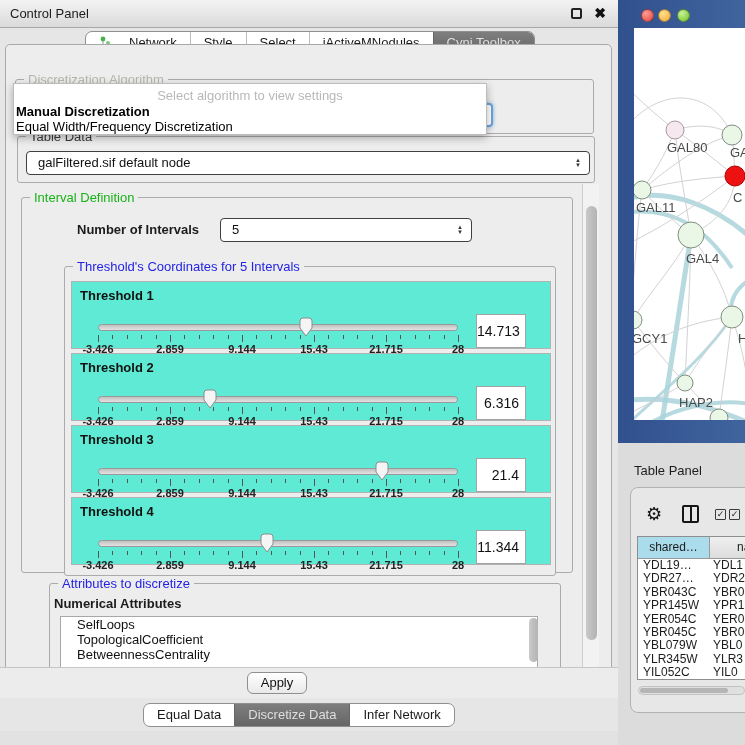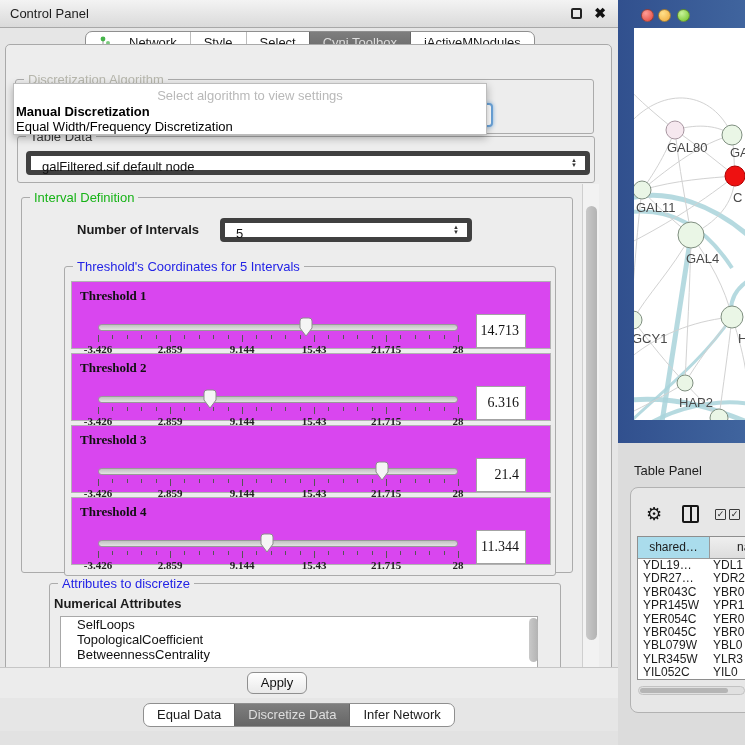--- a/index.html
+++ b/index.html
@@ -25,37 +25,37 @@
   .cp-body { position:absolute; left:5px; top:44px; width:607px; height:653px;
     background:#ededed; border:1px solid #a9a9a9; border-radius:5px; }
 
   .group { position:absolute; border:1px solid #ababab; border-radius:3px; background:transparent; }
   .legend { position:absolute; top:-8px; left:8px; background:#ededed; padding:0 4px; font-size:13px; white-space:nowrap; }
   .legend.grey { color:#b6b6ac; }
   .legend.dark { color:#3a3a3a; }
   .legend.green { color:#17b317; }
   .legend.blue { color:#2323e6; }
 
-  .combo { position:absolute; background:#fff; border:5px solid #404040; border-radius:4px;
+  .combo { position:absolute; background:#fff; border:1px solid #404040; border-radius:4px;
     font-size:13px; line-height:22px; padding-left:11px; color:#111; }
   .combo .stepper { position:absolute; right:8px; top:0; bottom:0; display:flex; flex-direction:column;
     justify-content:center; font-size:6px; color:#333; line-height:5px; }
   .combo.focus { border:2px solid #6aa2d8; box-shadow:0 0 4px #86b6e2; }
 
   
   .popup { position:absolute; left:7px; top:38px; width:474px; height:52px; background:#fff;
     border:1px solid #bdbdbd; box-shadow:0 3px 8px rgba(0,0,0,.3); z-index:5; }
   .popup-hint { position:absolute; left:0; right:0; top:4px; text-align:center; color:#b9b9b9; font-size:13px; }
   .popup-opt1 { position:absolute; left:2px; top:20px; font-weight:bold; color:#000; font-size:13px; }
   .popup-opt2 { position:absolute; left:2px; top:35px; color:#000; font-size:13px; }
 
   .scroll-area { position:absolute; left:9px; top:138px; width:566px; height:485px; overflow:hidden; }
 
   
-  .t-row { position:absolute; left:6px; width:480px; height:68px; background:#d946ef; border:1px solid #b2b2b2;font-family:Liberation Serif, serif; }
+  .t-row { position:absolute; left:6px; width:480px; height:68px; background:#5eead4; border:1px solid #b2b2b2; }
   .t-name { position:absolute; left:8px; top:6px; font-weight:bold; font-size:13px; color:#111; }
   .t-trackzone { position:absolute; left:26px; top:40px; width:360px; height:30px; }
   .t-track { position:absolute; left:0; top:2px; width:360px; height:7px; border:1px solid #999;
     border-radius:4px; background:linear-gradient(#c2c2c2,#e2e2e2); }
   .t-tick { position:absolute; top:13px; width:1px; height:4px; background:#555; }
   .t-tick.major { height:7px; }
   .t-ticklabel { position:absolute; top:21px; transform:translateX(-50%); font-size:11px; font-weight:bold; color:#222; white-space:nowrap; }
   .t-handle { position:absolute; top:-5px; transform:translateX(-50%); }
   .t-value { position:absolute; left:404px; top:32px; width:50px; height:34px; background:#fff;
     border:1px solid #a3a3a3; font-size:14px; text-align:right; line-height:32px; padding-right:6px; color:#111; }
@@ -116,25 +116,25 @@
           <circle cx="9" cy="7" r="2" fill="#7cc97f"></circle>
         </svg>
         <span>Network</span>
       </div>
       <div class="seg-item">
         <span>Style</span>
       </div>
       <div class="seg-item">
         <span>Select</span>
       </div>
+      <div class="seg-item">
+        <span>jActiveMNodules</span>
+      </div>
       <div class="seg-item sel">
         <span>Cyni Toolbox</span>
-      </div>
-      <div class="seg-item">
-        <span>jActiveMNodules</span>
       </div>
     </div>
 
   <div class="cp-body">
 
     <div class="group" style="left:9px; top:34px; width:579px; height:55px;">
       <span class="legend grey">Discretization Algorithm</span>
       <div class="combo focus" style="left:8px; top:23px; width:469px; height:24px;"></div>
     </div>
 

